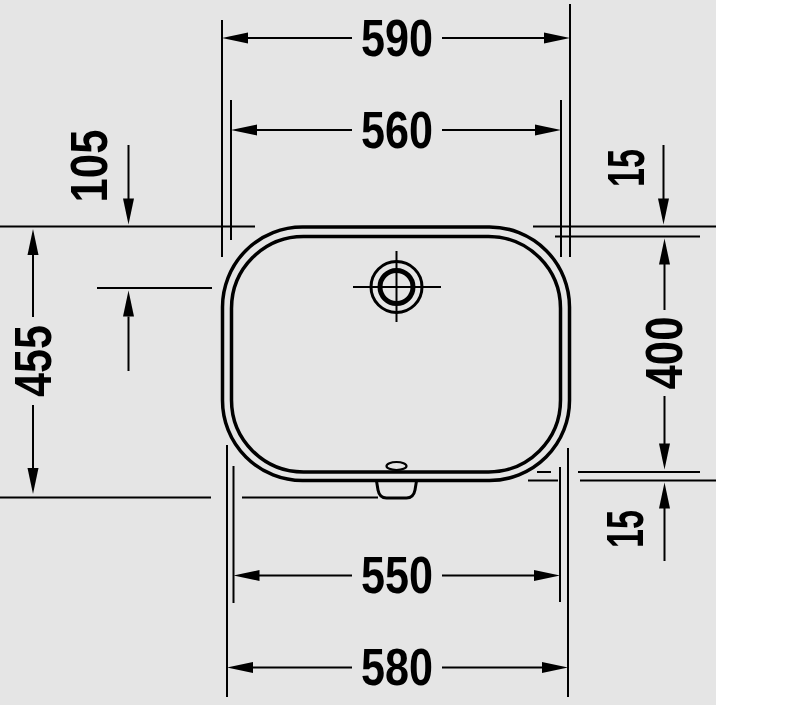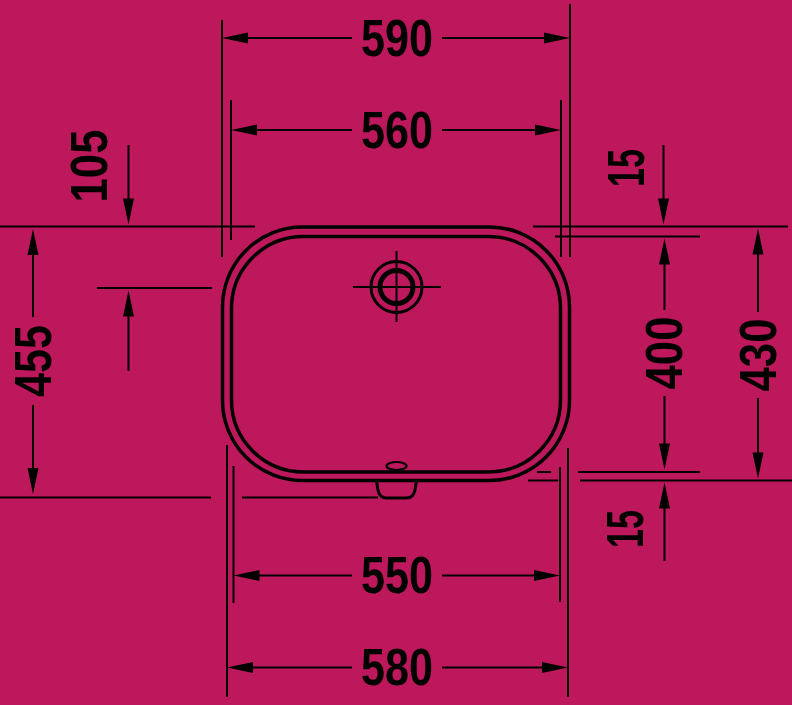--- a/index.html
+++ b/index.html
@@ -2,23 +2,23 @@
 <html><head>
 <meta charset="utf-8">
 <style>
   html, body {
     margin: 0;
     padding: 0;
     background: #ffffff;
   }
   .canvas-wrap {
     position: relative;
-    width: 792px;
+    width: 716px;
     height: 705px;
-    background: #be185d;
+    background: #e5e5e5;
     overflow: hidden;
   }
   svg {
     display: block;
   }
   .dim-text {
     font-family: "Liberation Sans", sans-serif;
     font-weight: bold;
     font-size: 51px;
     fill: #000000;

